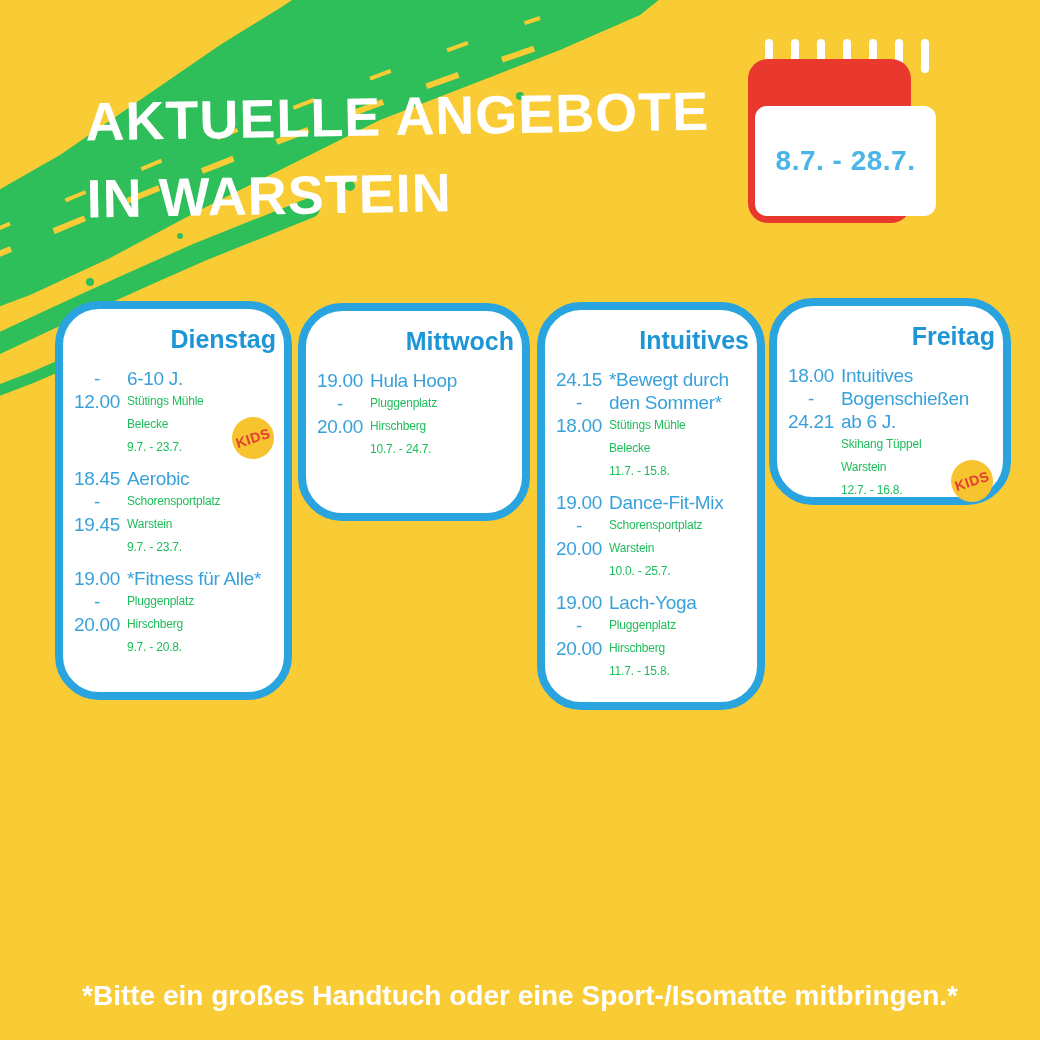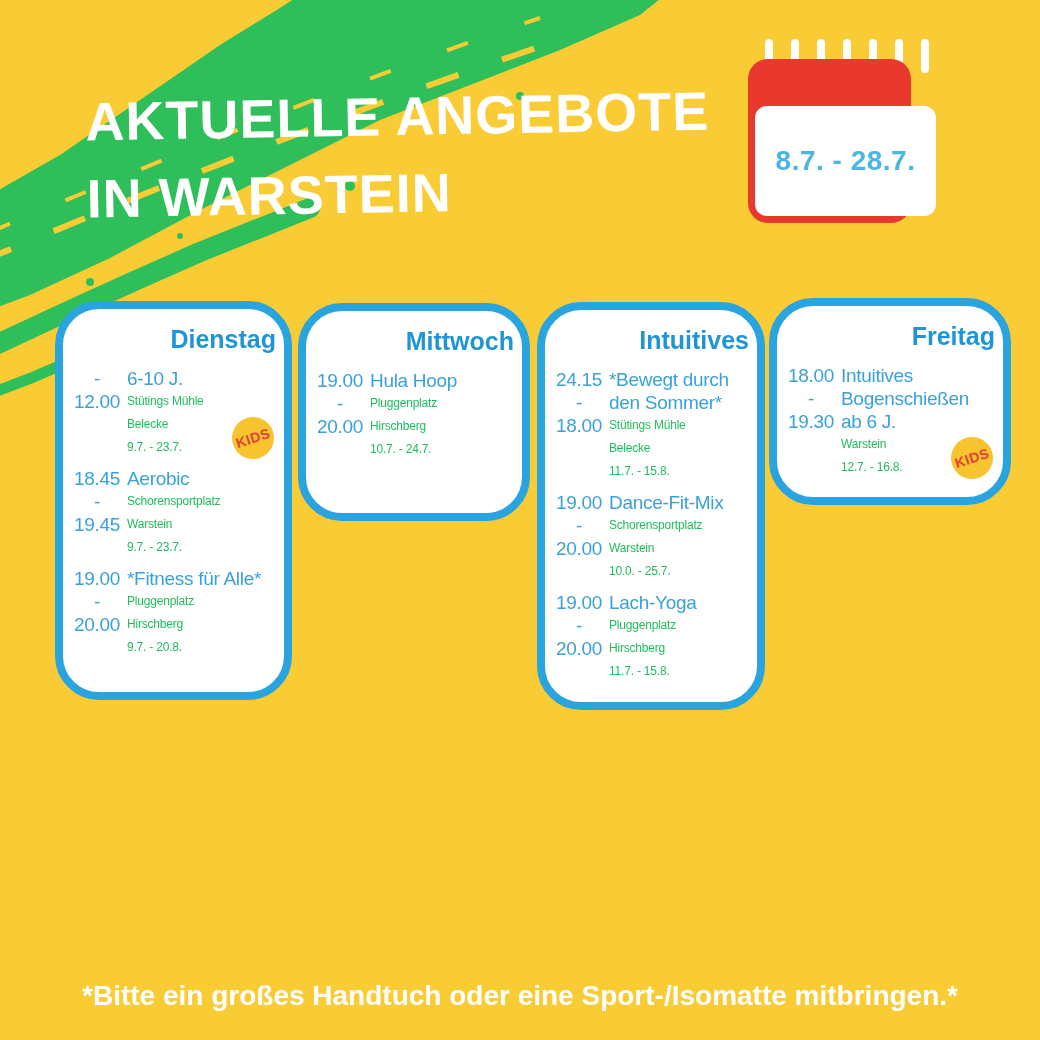--- a/index.html
+++ b/index.html
@@ -247,22 +247,26 @@
         <div class="entry">
           <div class="row">
             <div class="tcell">18.00</div>
             <div class="xcell title">Intuitives</div>
           </div>
           <div class="row">
             <div class="tcell">-</div>
             <div class="xcell title">Bogenschießen</div>
           </div>
           <div class="row">
-            <div class="tcell">19.30</div>
+            <div class="tcell">24.21</div>
             <div class="xcell title">ab 6 J.</div>
+          </div>
+          <div class="row">
+            <div class="tcell"></div>
+            <div class="xcell loc">Skihang Tüppel</div>
           </div>
           <div class="row">
             <div class="tcell"></div>
             <div class="xcell loc">Warstein</div>
           </div>
           <div class="row daterow">
             <div class="tcell"></div>
             <div class="xcell date">12.7. - 16.8.</div>
             <div class="kids-badge">KIDS</div>
           </div>

